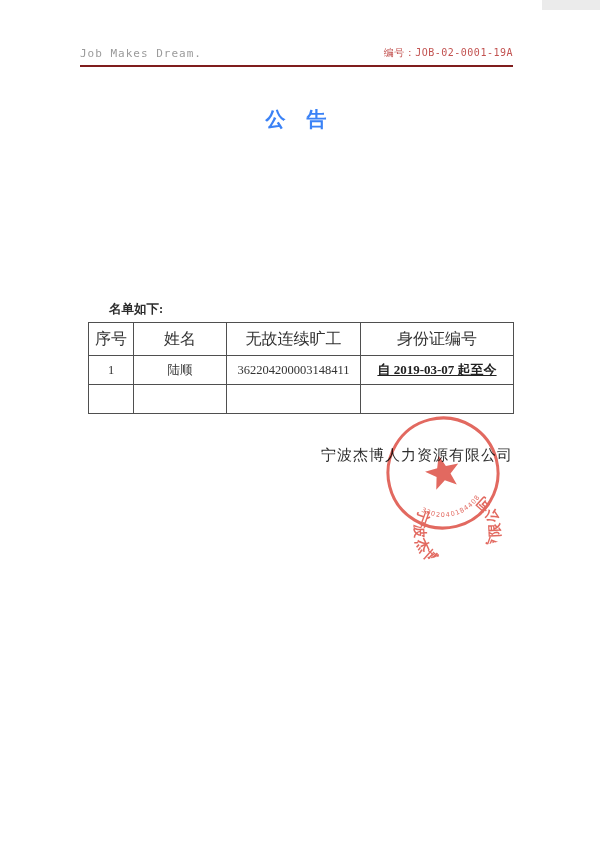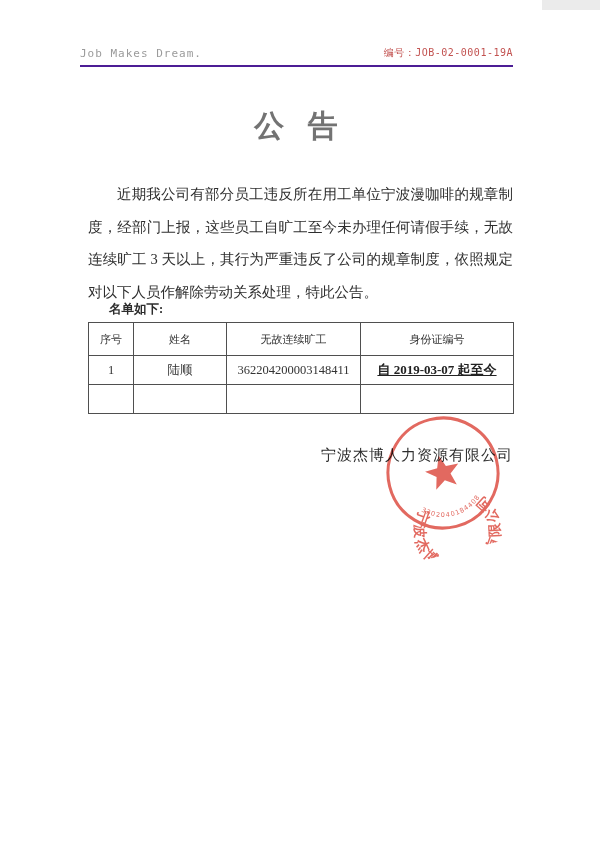--- a/index.html
+++ b/index.html
@@ -19,44 +19,44 @@
     background: #ebebeb;
   }
   .doc-header {
     position: absolute;
     top: 46px;
     left: 80px;
     width: 433px;
     display: flex;
     justify-content: space-between;
     align-items: flex-end;
-    border-bottom: 2px solid #4c1d95;
+    border-bottom: 2px solid #7f1d1d;
     padding-bottom: 5px;
   }
   .slogan {
     font-family: "DejaVu Sans Mono", "Liberation Mono", monospace;
     font-size: 11px;
     color: #9b9b9b;
     letter-spacing: 1px;
   }
   .doc-number {
     font-family: "DejaVu Sans Mono", "Liberation Mono", monospace;
     font-size: 10px;
     color: #c25250;
     letter-spacing: 0.5px;
   }
   .doc-title {
     position: absolute;
     top: 106px;
     left: 0;
     width: 600px;
     text-align: center;
-    font-size: 30px;
+    font-size: 20px;
     font-weight: 600;
-    color: #737373;
+    color: #3b82f6;
     letter-spacing: 8px;
   }
   .doc-body {
     position: absolute;
     top: 178px;
     left: 88px;
     width: 425px;
     font-size: 14.5px;
     line-height: 32.6px;
     color: #2e2e2e;
@@ -81,21 +81,21 @@
     table-layout: fixed;
   }
   .roster-table td, .roster-table th {
     border: 1px solid #4f4f4f;
     text-align: center;
     vertical-align: middle;
     font-weight: normal;
     color: #333333;
     padding: 0;
   }
-  .roster-table thead th { height: 32px; font-size: 11px; text-align: center; }
+  .roster-table thead th { height: 32px; font-size: 16px; text-align: center; }
   .roster-table tbody td { height: 28px; font-size: 12.5px; }
   .roster-table .col-no  { width: 45px; }
   .roster-table .col-nm  { width: 93px; }
   .roster-table .col-id  { width: 134px; }
   .roster-table .col-ab  { width: 153px; }
   .roster-table td.cell-absence { font-weight: bold; font-size: 13px; color: #222; text-decoration: underline; }
   .signature {
     position: absolute;
     top: 446px;
     left: 88px;
@@ -138,21 +138,20 @@
 
   <div class="scan-artifact"></div>
 
   <div class="doc-header">
     <span class="slogan">Job Makes Dream.</span>
     <span class="doc-number">编号：JOB-02-0001-19A</span>
   </div>
 
   <div class="doc-title">公 告</div>
 
-  <div class="doc-body">近期我公司有部分员工违反所在用工单位宁波漫咖啡的规章制度，经部门上报，这些员工自旷工至今未办理任何请假手续，无故连续旷工 3 天以上，其行为严重违反了公司的规章制度，依照规定对以下人员作解除劳动关系处理，特此公告。</div>
 
   <div class="list-label">名单如下:</div>
 
   <table class="roster-table">
     <colgroup>
       <col class="col-no">
         <col class="col-nm">
         <col class="col-id">
         <col class="col-ab">
     </colgroup>

